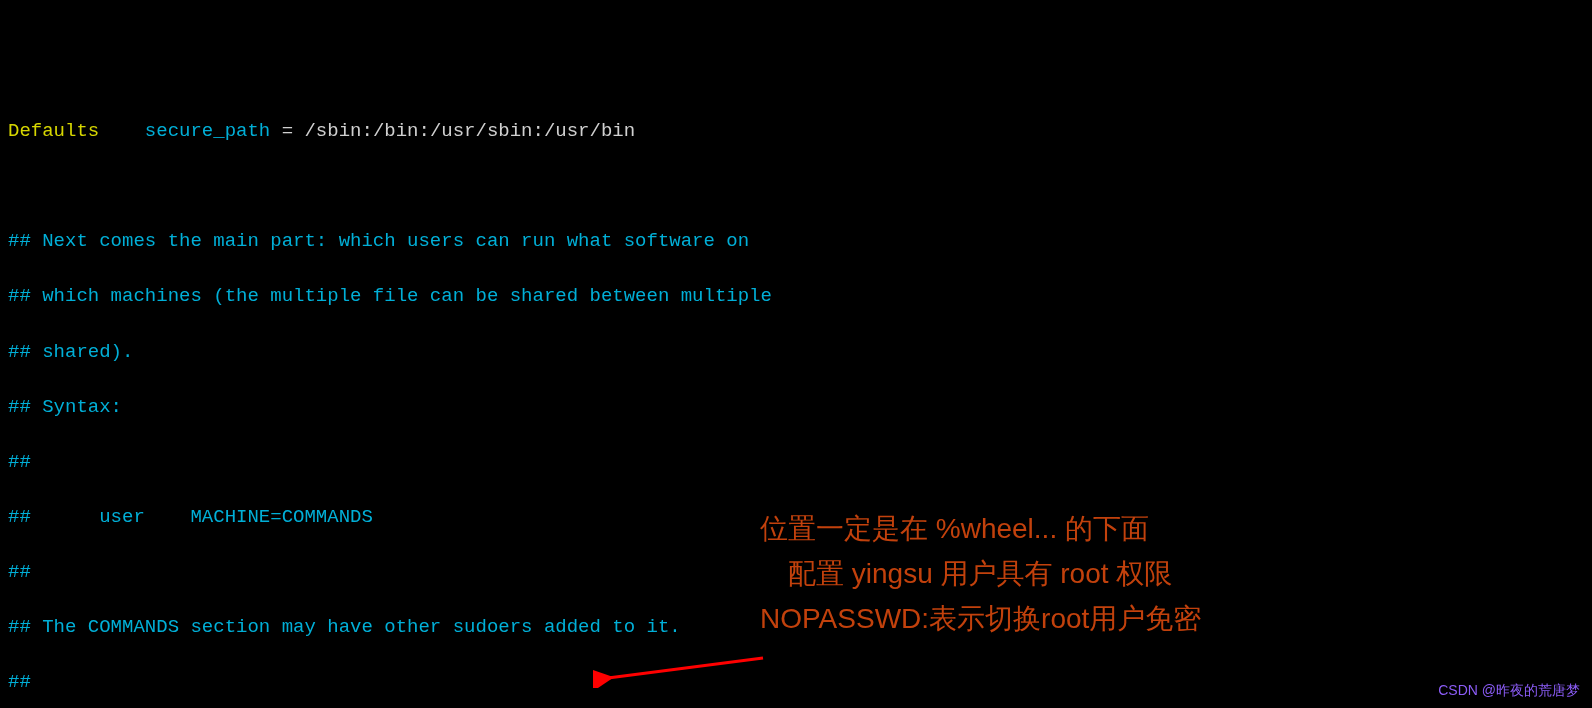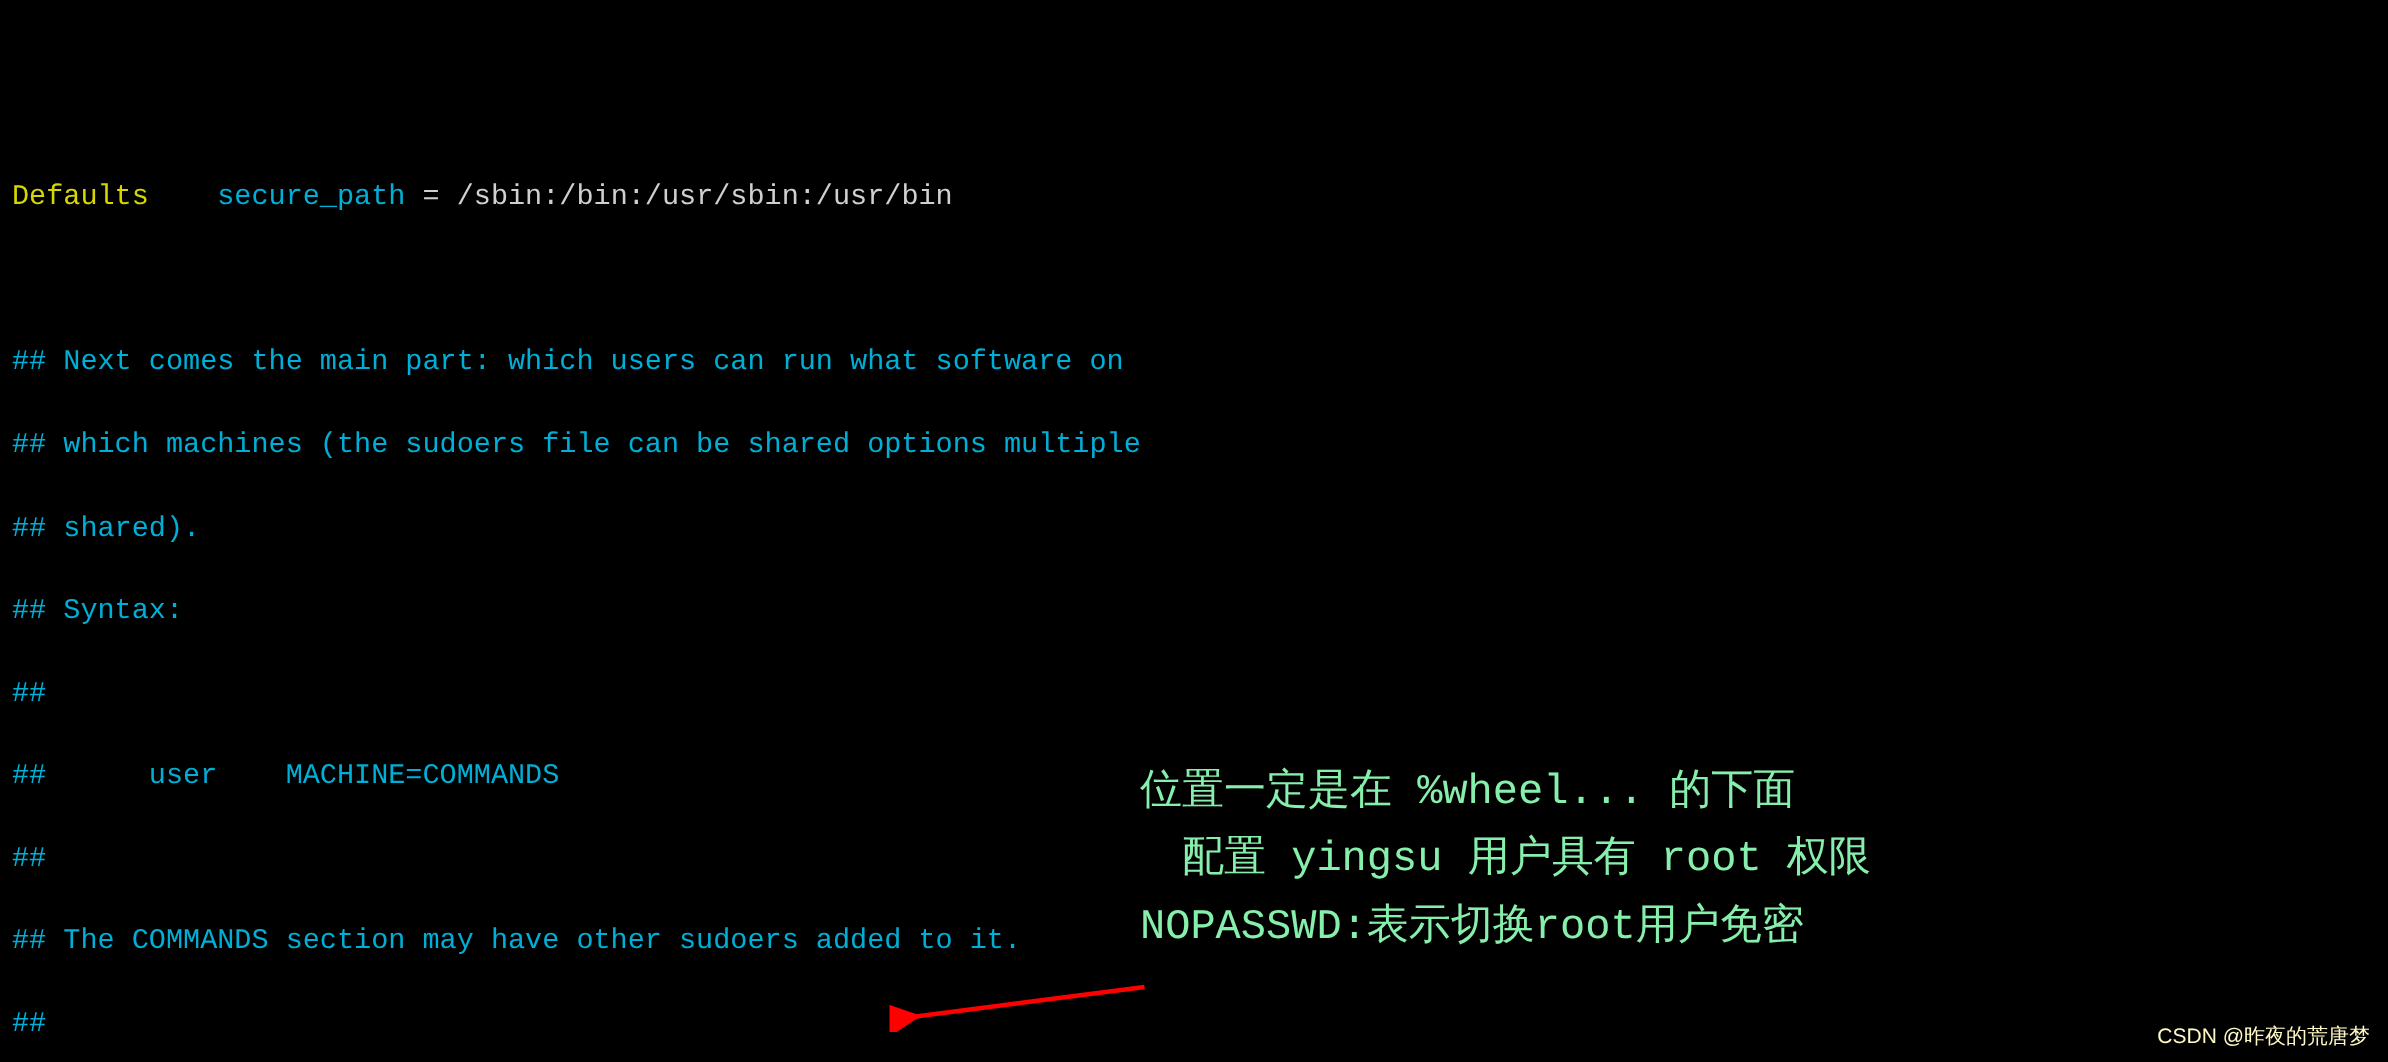--- a/index.html
+++ b/index.html
@@ -18,55 +18,55 @@
       overflow: hidden;
       position: relative;
       white-space: pre;
     }
     .yellow { color: #d7d700; }
     .white { color: #d0d0d0; }
     .cyan { color: #00afd7; }
     .line { display: block; }
     .annotation {
       position: absolute;
-      color: #86efac;
+      color: #c2410c;
       font-size: 28px;
-      font-family: Liberation Mono, monospace;
+      font-family: Liberation Sans, sans-serif;
       line-height: 1.5;
       white-space: normal;
     }
     .annotation-1 { top: 508px; left: 760px; }
     .annotation-2 { top: 553px; left: 788px; }
     .annotation-3 { top: 598px; left: 760px; }
     .arrow {
       position: absolute;
       top: 620px;
       left: 570px;
       width: 180px;
       height: 40px;
     }
     .arrow svg { width: 100%; height: 100%; }
     .watermark {
       position: absolute;
       bottom: 8px;
       right: 12px;
-      color: #fef9c3;
+      color: #8b5cf6;
       font-size: 14px;
       font-family: "Microsoft YaHei", sans-serif;
     }
   </style>
 </head>
 <body>
 
 
 
 <span class="line"><span class="yellow">Defaults</span><span class="white">    </span><span class="cyan">secure_path</span><span class="white"> = </span><span class="white">/sbin:/bin:/usr/sbin:/usr/bin</span></span>
 <span class="line"> </span>
 <span class="line cyan">## Next comes the main part: which users can run what software on</span>
-<span class="line cyan">## which machines (the sudoers file can be shared options multiple</span>
+<span class="line cyan">## which machines (the multiple file can be shared between multiple</span>
 <span class="line cyan">## shared).</span>
 <span class="line cyan">## Syntax:</span>
 <span class="line cyan">##</span>
 <span class="line cyan">##      user    MACHINE=COMMANDS</span>
 <span class="line cyan">##</span>
 <span class="line cyan">## The COMMANDS section may have other sudoers added to it.</span>
 <span class="line cyan">##</span>
 
 
 

